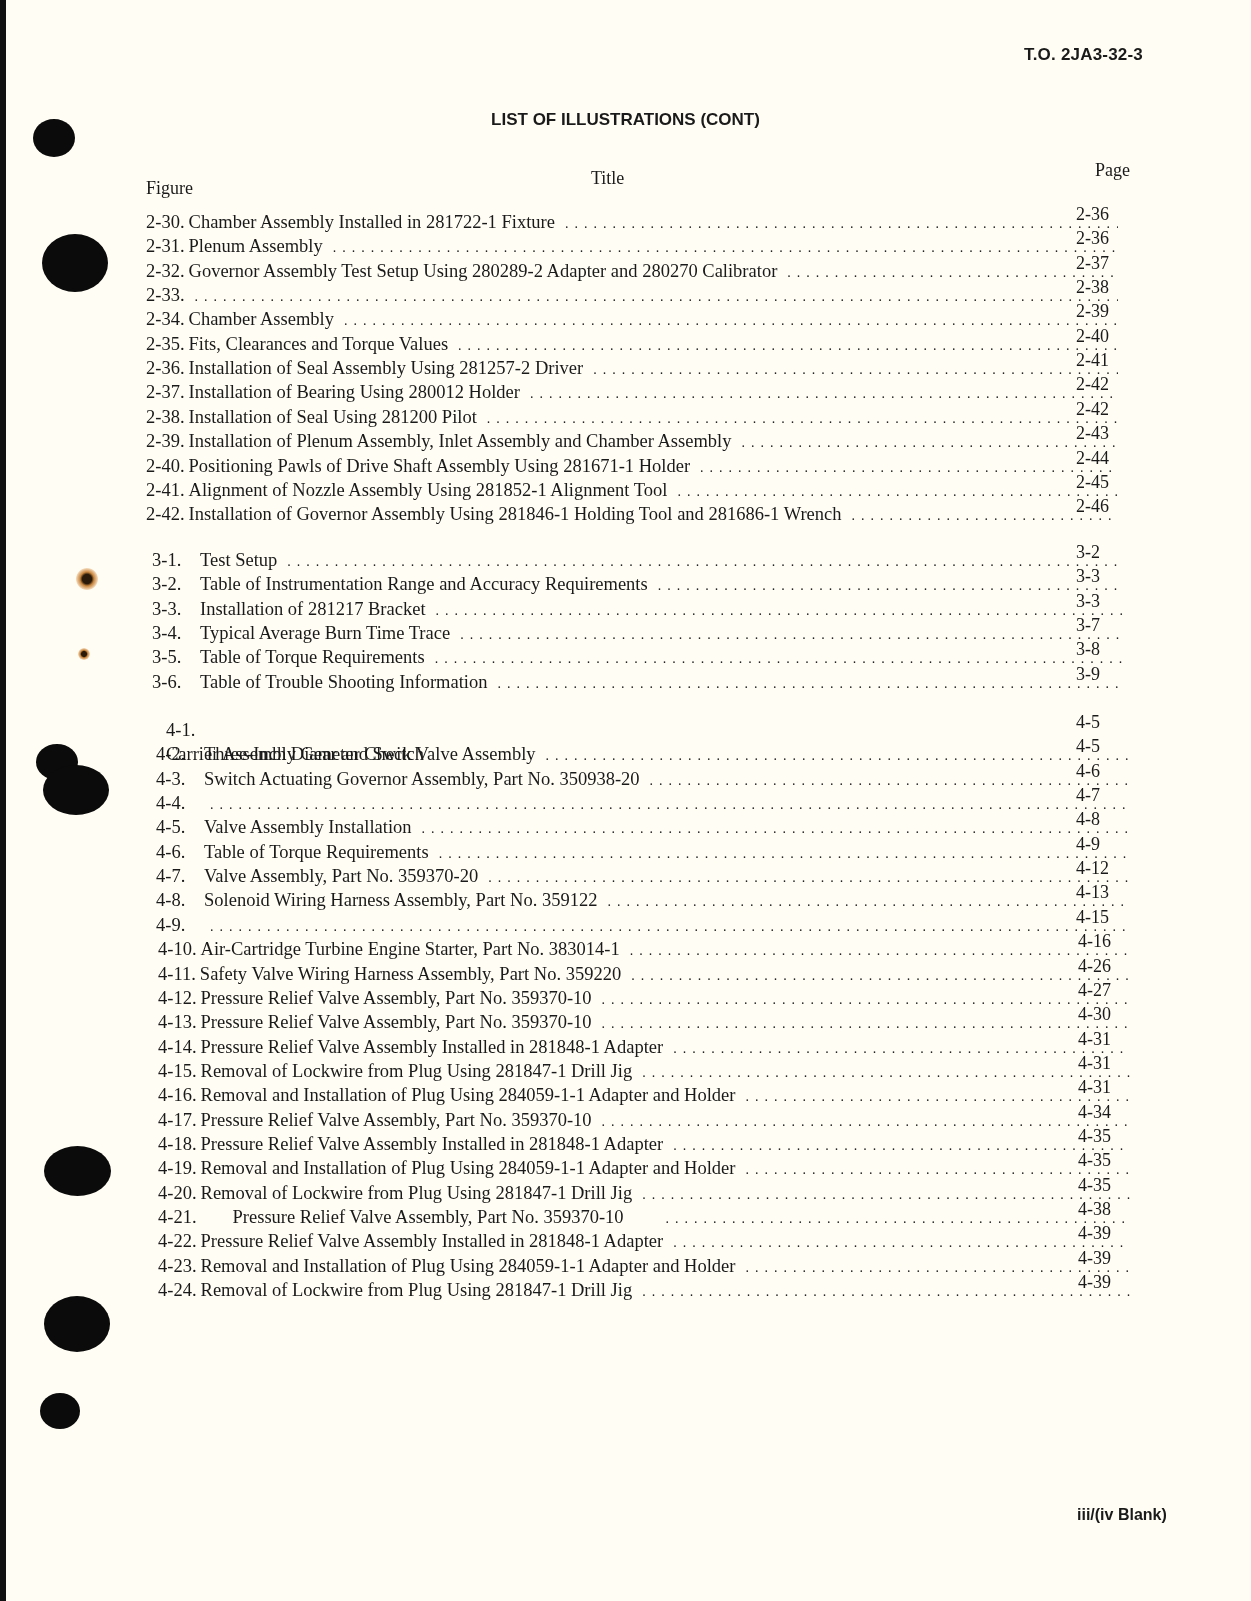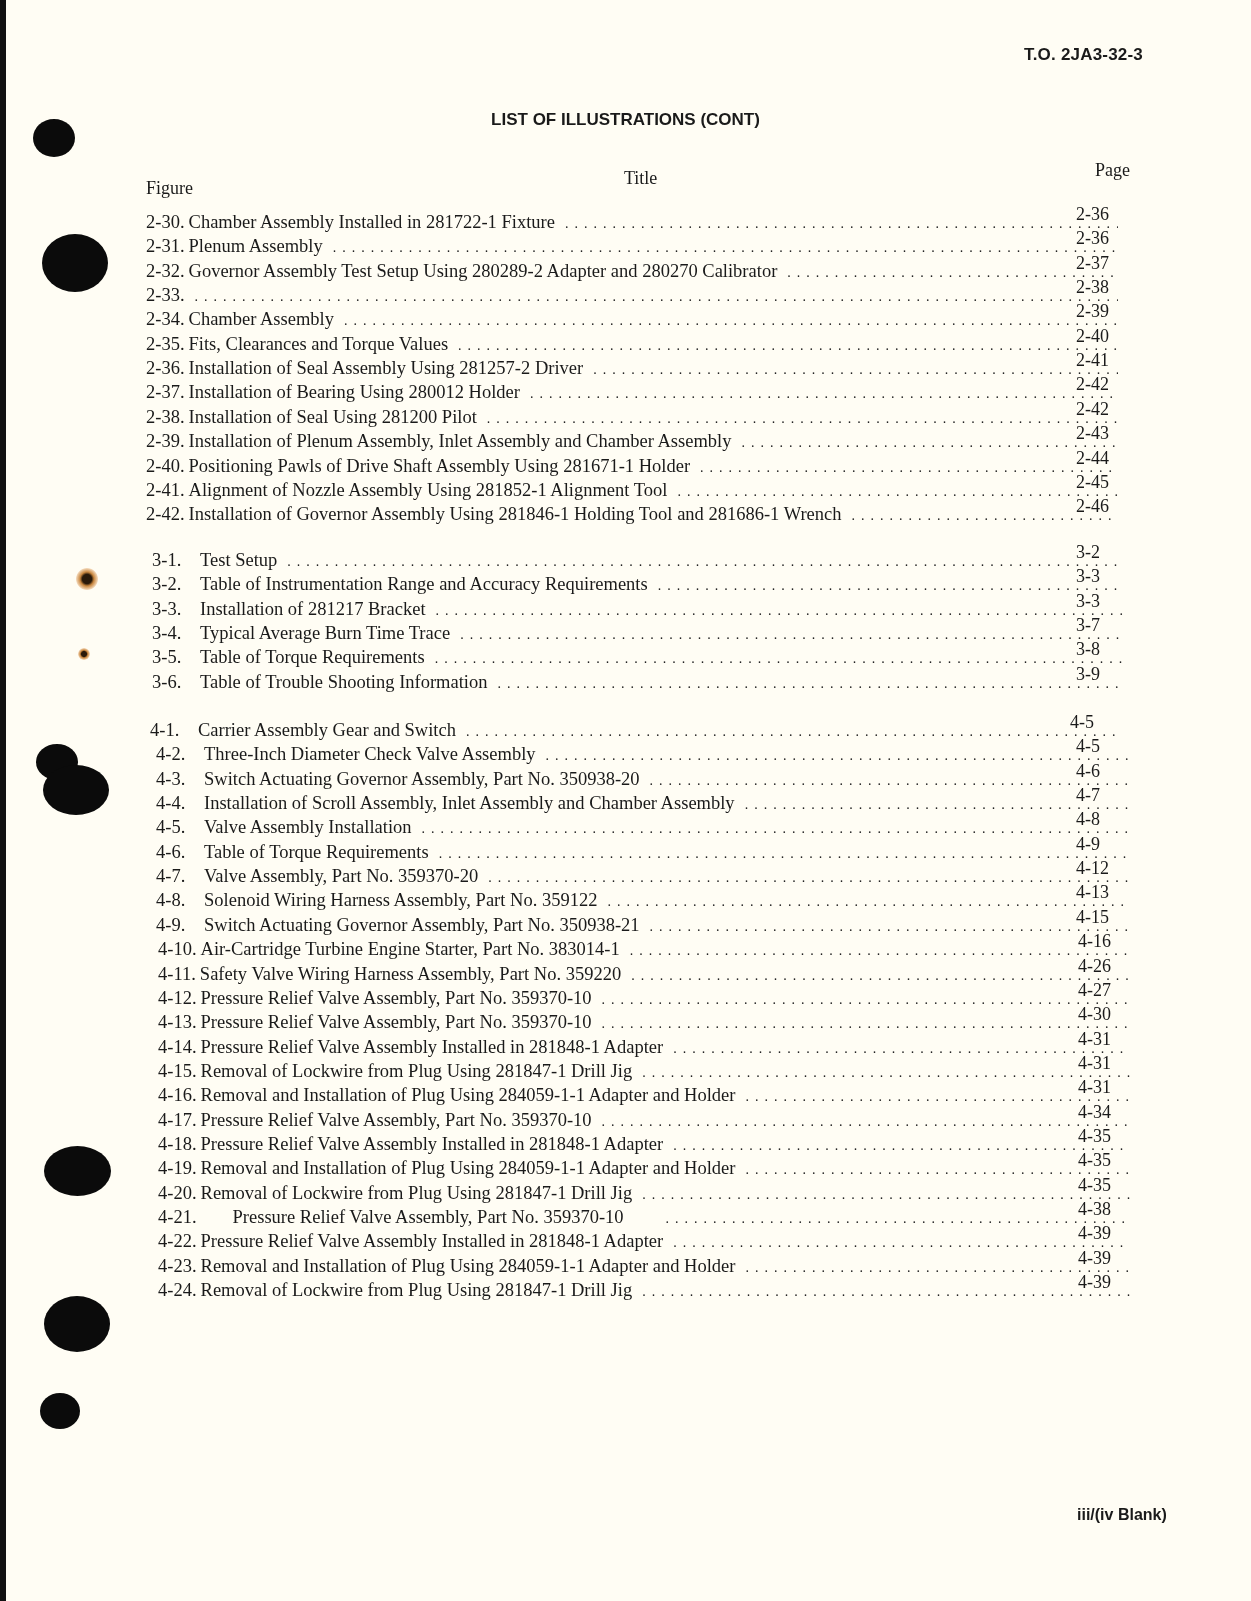--- a/index.html
+++ b/index.html
@@ -21,21 +21,21 @@
       font-family: "Liberation Sans", sans-serif; font-weight: bold; font-size: 17px;
       letter-spacing: 0.2px;
     }
     .page-title {
       position: absolute; left: 0; width: 1251px; top: 110px; text-align: center;
       font-family: "Liberation Sans", sans-serif; font-weight: bold; font-size: 17px;
       box-sizing: border-box;
     }
     .col-head { position: absolute; font-size: 18px; }
     .col-figure { left: 146px; top: 178px; }
-    .col-title { left: 624px; top: 168px; }
+    .col-title { left: 591px; top: 168px; }
     .col-page { left: 1095px; top: 160px; }
     .list { position: absolute; left: 146px; width: 990px; }
     .row {
       position: absolute; left: 0; width: 990px; height: 24px;
       font-size: 18.5px; line-height: 24px;
       display: flex; align-items: baseline; white-space: nowrap;
     }
     .num { display: inline-block; }
     .ttl { display: inline-block; margin-left: 4px; }
     .leader {
@@ -176,41 +176,40 @@
       <span class="ttl">Table of Torque Requirements</span>
       <span class="leader">........................................................................................................................</span>
       <span class="pg" style="left: 924px;">3-8</span>
     </div>
     <div class="row" style="top: 669.75px; left: 6px;">
       <span class="num" style="width: 44px;">3-6.</span>
       <span class="ttl">Table of Trouble Shooting Information</span>
       <span class="leader">........................................................................................................................</span>
       <span class="pg" style="left: 924px;">3-9</span>
     </div>
-    <div class="row" style="top: 718px; left: 4px;">
+    <div class="row" style="top: 718px; left: 10px; flex-direction: column;">
       <span class="num" style="width: 44px;">4-1.</span>
       <span class="ttl">Carrier Assembly Gear and Switch</span>
       <span class="leader">........................................................................................................................</span>
       <span class="pg" style="left: 920px;">4-5</span>
     </div>
     <div class="row" style="top: 742.35px; left: 10px;">
       <span class="num" style="width: 44px;">4-2.</span>
       <span class="ttl">Three-Inch Diameter Check Valve Assembly</span>
       <span class="leader">........................................................................................................................</span>
       <span class="pg" style="left: 920px;">4-5</span>
     </div>
     <div class="row" style="top: 766.7px; left: 10px;">
       <span class="num" style="width: 44px;">4-3.</span>
       <span class="ttl">Switch Actuating Governor Assembly, Part No. 350938-20</span>
       <span class="leader">........................................................................................................................</span>
       <span class="pg" style="left: 920px;">4-6</span>
     </div>
     <div class="row" style="top: 791.05px; left: 10px;">
       <span class="num" style="width: 44px;">4-4.</span>
-      <span class="ttl">Installation of Scroll Assembly, Inlet Assembly and Chamber Assembly</span>
       <span class="leader">........................................................................................................................</span>
       <span class="pg" style="left: 920px;">4-7</span>
     </div>
     <div class="row" style="top: 815.4px; left: 10px;">
       <span class="num" style="width: 44px;">4-5.</span>
       <span class="ttl">Valve Assembly Installation</span>
       <span class="leader">........................................................................................................................</span>
       <span class="pg" style="left: 920px;">4-8</span>
     </div>
     <div class="row" style="top: 839.75px; left: 10px;">
@@ -226,21 +225,20 @@
       <span class="pg" style="left: 920px;">4-12</span>
     </div>
     <div class="row" style="top: 888.45px; left: 10px;">
       <span class="num" style="width: 44px;">4-8.</span>
       <span class="ttl">Solenoid Wiring Harness Assembly, Part No. 359122</span>
       <span class="leader">........................................................................................................................</span>
       <span class="pg" style="left: 920px;">4-13</span>
     </div>
     <div class="row" style="top: 912.8px; left: 10px;">
       <span class="num" style="width: 44px;">4-9.</span>
-      <span class="ttl">Switch Actuating Governor Assembly, Part No. 350938-21</span>
       <span class="leader">........................................................................................................................</span>
       <span class="pg" style="left: 920px;">4-15</span>
     </div>
     <div class="row" style="top: 937.15px; left: 12px;">
       <span class="num">4-10.</span>
       <span class="ttl">Air-Cartridge Turbine Engine Starter, Part No. 383014-1</span>
       <span class="leader">........................................................................................................................</span>
       <span class="pg" style="left: 920px;">4-16</span>
     </div>
     <div class="row" style="top: 961.5px; left: 12px;">

